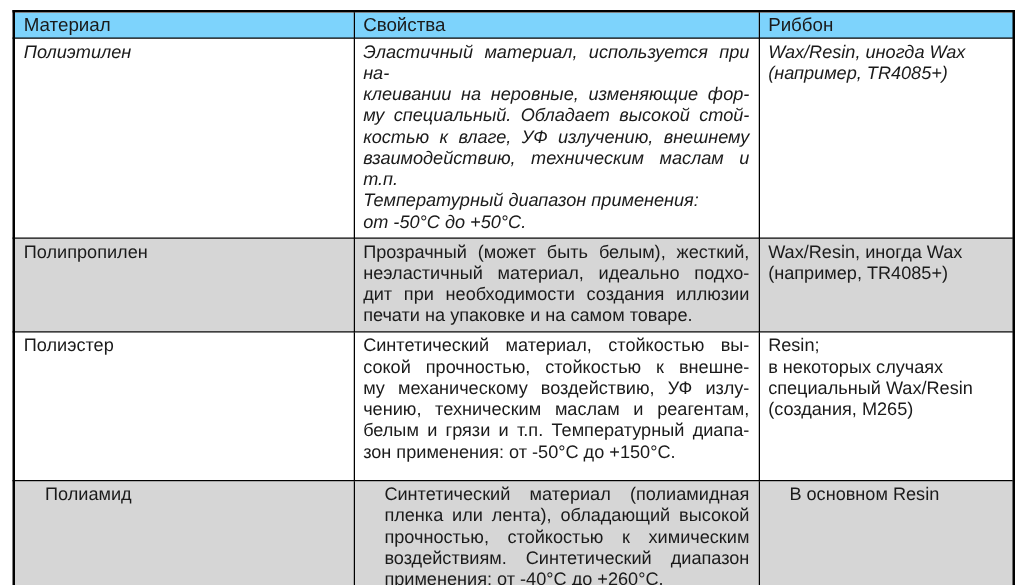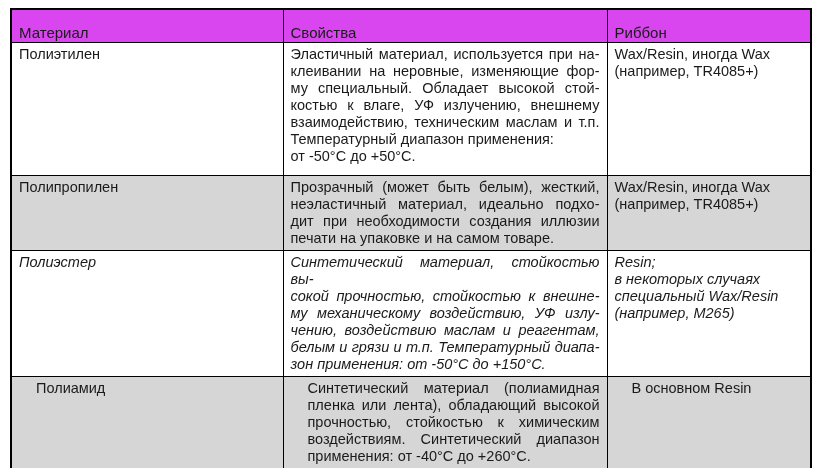--- a/index.html
+++ b/index.html
@@ -24,34 +24,34 @@
   col.c1 { width: 272px; }
   col.c2 { width: 324px; }
   col.c3 { width: 204px; }
   .doc-table th, .doc-table td {
     border: 1px solid #000000;
     vertical-align: top;
     padding: 3px 7px 3px 7px;
     overflow: hidden;
   }
   .doc-table th {
-    background: #d946ef;
+    background: #7dd3fc;
     text-align: left;
     font-weight: normal;
     font-size: 15px;
     height: 18px;
     vertical-align: middle;
-    padding-top: 13px;
+    padding-top: 1px;
     padding-bottom: 1px;
   }
   tr.shaded td { background: #d6d6d6; }
   td { line-height: 17px; }
-  tbody tr:nth-child(1) td { height: 126px; }
+  tbody tr:nth-child(1) td { height: 126px; font-style: italic; }
   tbody tr:nth-child(2) td { height: 66px; }
-  tbody tr:nth-child(3) td { height: 112px; font-style: italic; }
+  tbody tr:nth-child(3) td { height: 112px; }
   tbody tr:nth-child(4) td { height: 86px; padding-left: 24px; }
   .jline { line-height: 17px; }
   .jline.just {
     text-align: justify;
     text-align-last: justify;
   }
   .rline { line-height: 17px; }
 </style>
 </head>
 <body>
@@ -98,29 +98,29 @@
           <div class="rline">Wax/Resin, иногда Wax</div>
           <div class="rline">(например, TR4085+)</div>
         </td>
   </tr>
       <tr>
     <td class="material">Полиэстер</td>
     <td class="properties">
           <div class="jline just">Синтетический материал, стойкостью вы-</div>
           <div class="jline just">сокой прочностью, стойкостью к внешне-</div>
           <div class="jline just">му механическому воздействию, УФ излу-</div>
-          <div class="jline just">чению, воздействию маслам и реагентам,</div>
+          <div class="jline just">чению, техническим маслам и реагентам,</div>
           <div class="jline just">белым и грязи и т.п. Температурный диапа-</div>
           <div class="jline">зон применения: от -50°C до +150°C.</div>
         </td>
     <td class="ribbon">
           <div class="rline">Resin;</div>
           <div class="rline">в некоторых случаях</div>
           <div class="rline">специальный Wax/Resin</div>
-          <div class="rline">(например, M265)</div>
+          <div class="rline">(создания, M265)</div>
         </td>
   </tr>
       <tr class="shaded">
     <td class="material">Полиамид</td>
     <td class="properties">
           <div class="jline just">Синтетический материал (полиамидная</div>
           <div class="jline just">пленка или лента), обладающий высокой</div>
           <div class="jline just">прочностью, стойкостью к химическим</div>
           <div class="jline just">воздействиям. Синтетический диапазон</div>
           <div class="jline">применения: от -40°C до +260°C.</div>

